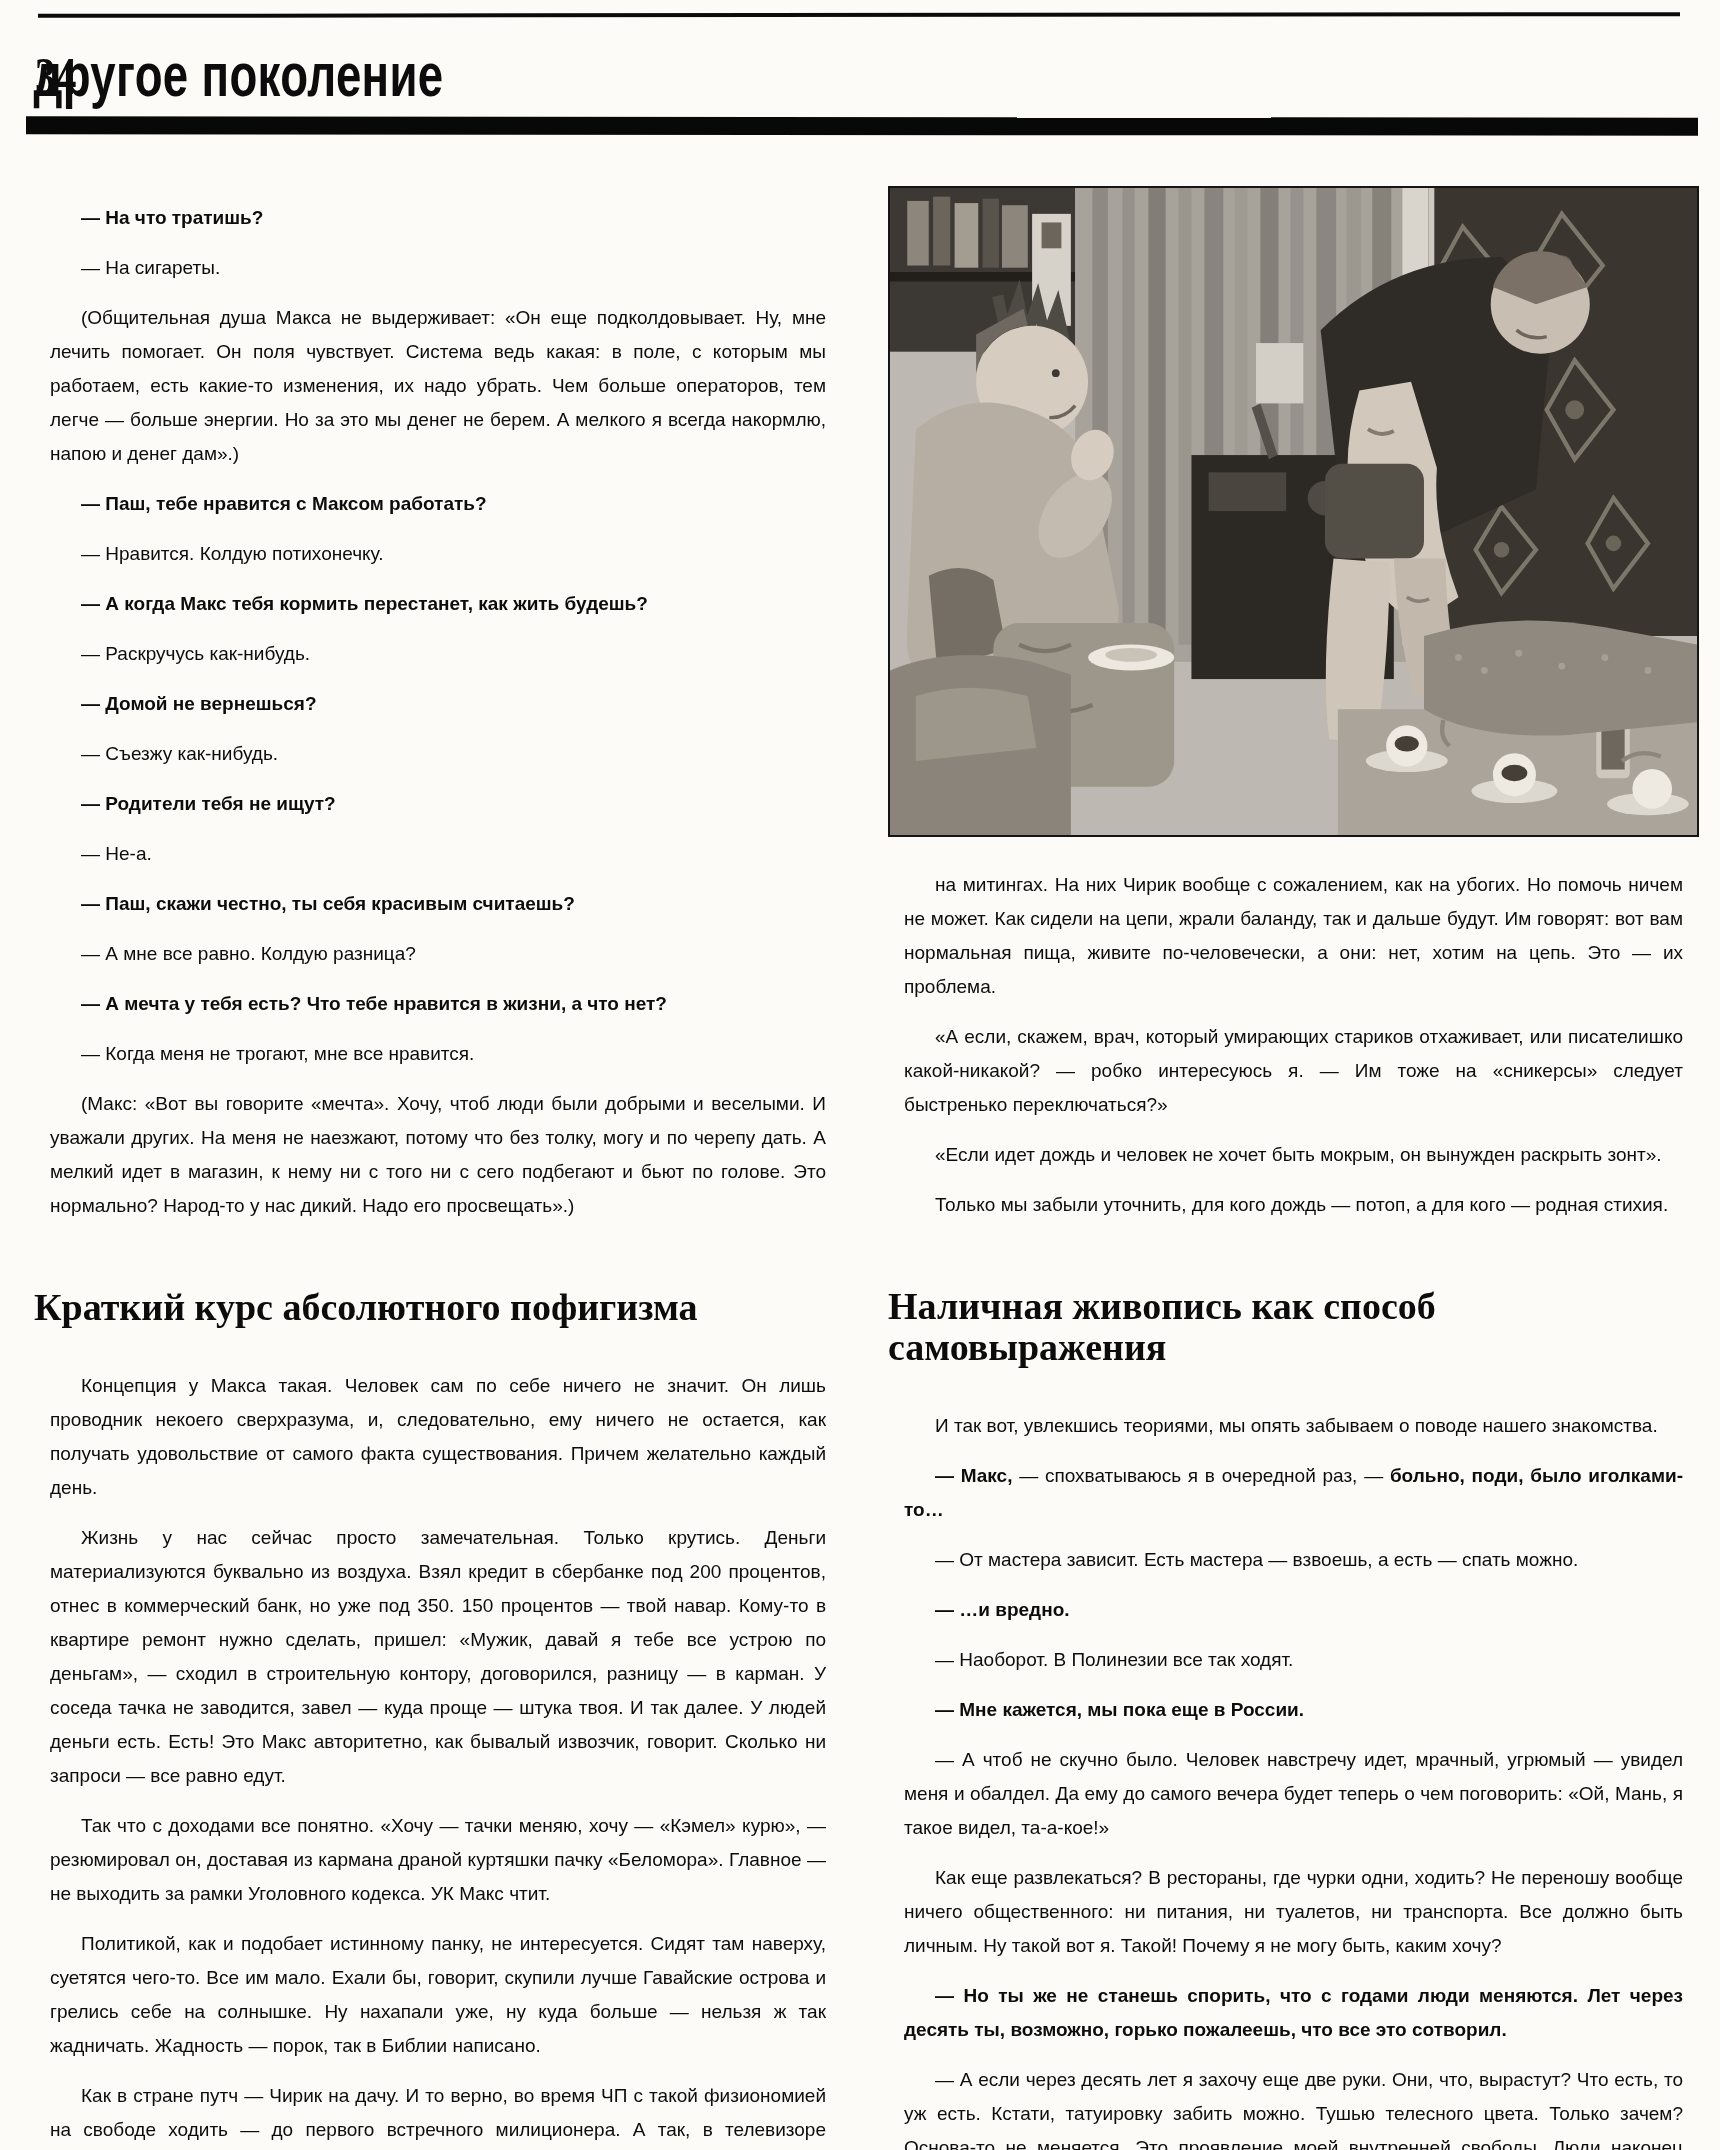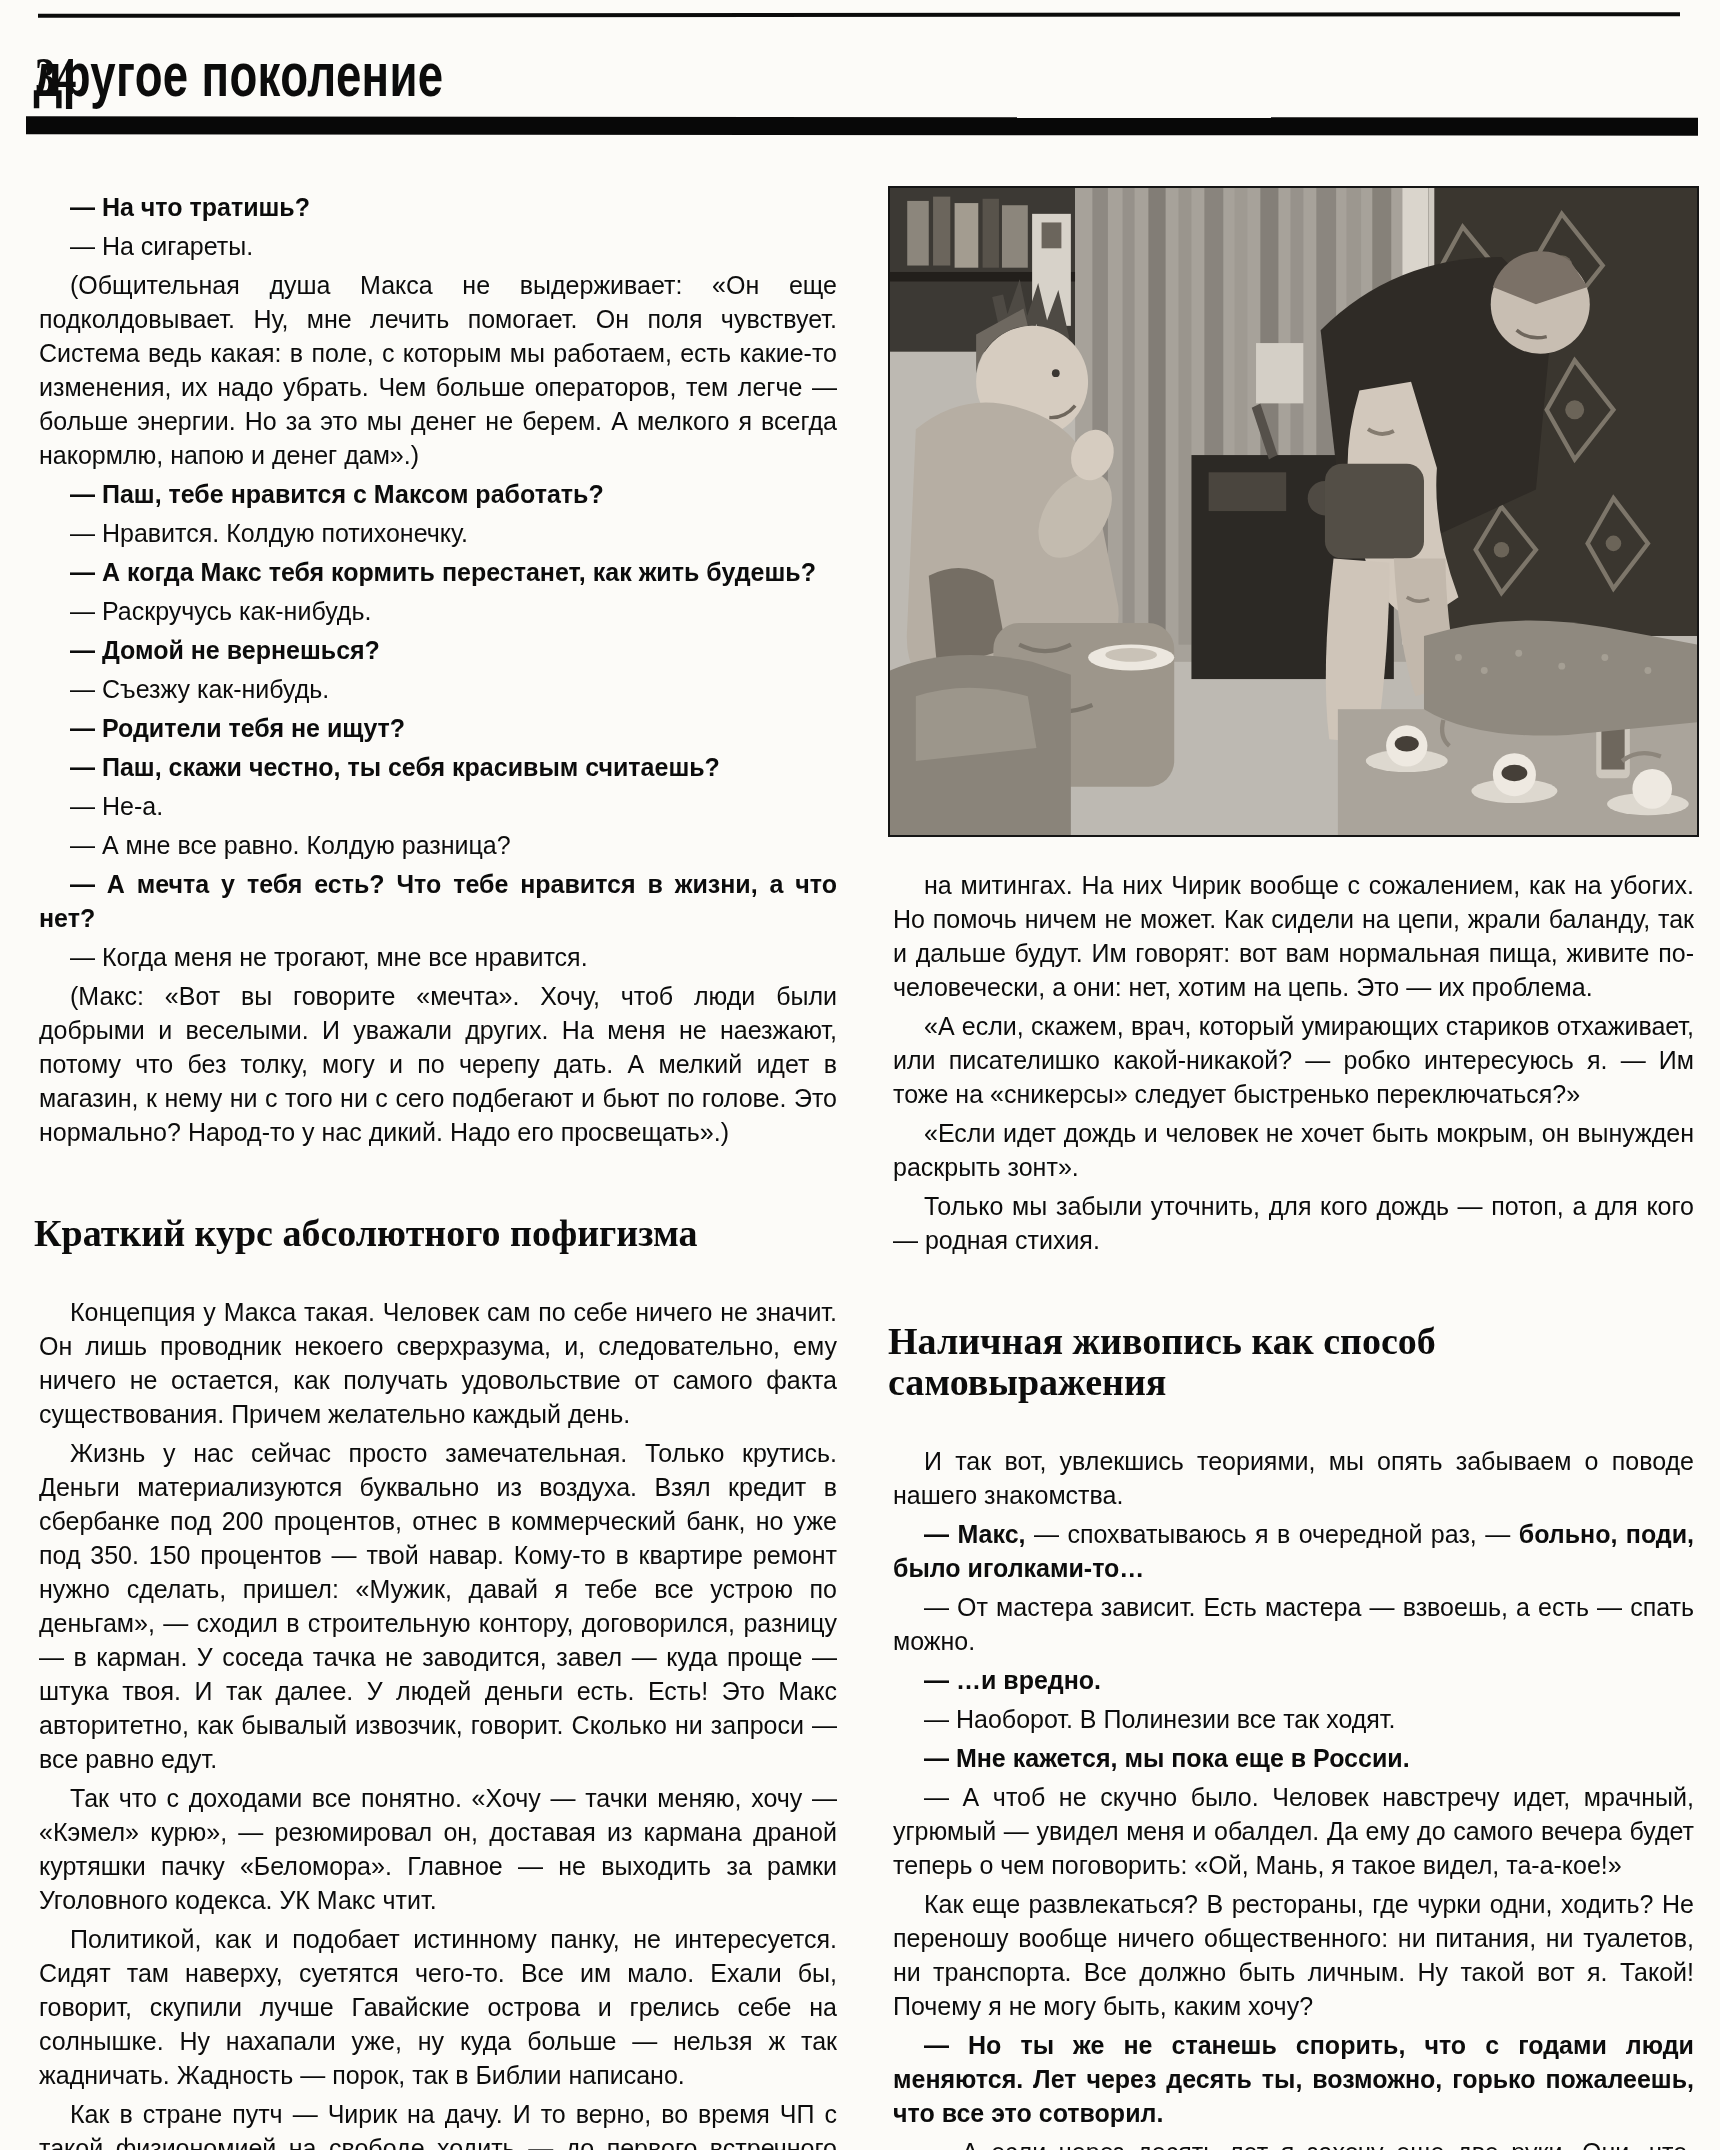--- a/index.html
+++ b/index.html
@@ -23,21 +23,21 @@
   .col{position:absolute;top:185px;}
   .col-left{left:34px;width:808px;}
   .col-right{left:888px;width:811px;top:186px;}
 
   .photo-frame{
     width:811px;height:651px;border:2.6px solid #151515;box-sizing:border-box;
     background:#c7c3bd;margin-bottom:31px;overflow:hidden;
   }
   .photo-frame svg{display:block;width:100%;height:100%;}
 
-  .para{margin:5px;text-indent:31px;font-size:25px;line-height:34px;text-align:justify;}
+  .para{margin:16px;text-indent:31px;font-size:19px;line-height:34px;text-align:justify;}
   .para .b{font-weight:700;}
   .col-heading{
     font-family:"Liberation Serif",serif;font-weight:700;font-size:38px;line-height:1.08;
     text-align:left;text-indent:0;margin:64px 0 41px 0;
   }
 </style>
 </head>
 <body>
 
 <div class="page">
@@ -56,22 +56,22 @@
       <p class="para"><span class="b">— На что тратишь?</span></p>
       <p class="para"><span>— На сигареты.</span></p>
       <p class="para"><span>(Общительная душа Макса не выдерживает: «Он еще подколдовывает. Ну, мне лечить помогает. Он поля чувствует. Система ведь какая: в поле, с которым мы работаем, есть какие-то изменения, их надо убрать. Чем больше операторов, тем легче — больше энергии. Но за это мы денег не берем. А мелкого я всегда накормлю, напою и денег дам».)</span></p>
       <p class="para"><span class="b">— Паш, тебе нравится с Максом работать?</span></p>
       <p class="para"><span>— Нравится. Колдую потихонечку.</span></p>
       <p class="para"><span class="b">— А когда Макс тебя кормить перестанет, как жить будешь?</span></p>
       <p class="para"><span>— Раскручусь как-нибудь.</span></p>
       <p class="para"><span class="b">— Домой не вернешься?</span></p>
       <p class="para"><span>— Съезжу как-нибудь.</span></p>
       <p class="para"><span class="b">— Родители тебя не ищут?</span></p>
+      <p class="para"><span>— Не-а.</span></p>
       <p class="para"><span class="b">— Паш, скажи честно, ты себя красивым считаешь?</span></p>
-      <p class="para"><span>— Не-а.</span></p>
       <p class="para"><span>— А мне все равно. Колдую разница?</span></p>
       <p class="para"><span class="b">— А мечта у тебя есть? Что тебе нравится в жизни, а что нет?</span></p>
       <p class="para"><span>— Когда меня не трогают, мне все нравится.</span></p>
       <p class="para"><span>(Макс: «Вот вы говорите «мечта». Хочу, чтоб люди были добрыми и веселыми. И уважали других. На меня не наезжают, потому что без толку, могу и по черепу дать. А мелкий идет в магазин, к нему ни с того ни с сего подбегают и бьют по голове. Это нормально? Народ-то у нас дикий. Надо его просвещать».)</span></p>
       <h2 class="col-heading"><span class="b">Краткий курс абсолютного пофигизма</span></h2>
       <p class="para"><span>Концепция у Макса такая. Человек сам по себе ничего не значит. Он лишь проводник некоего сверхразума, и, следовательно, ему ничего не остается, как получать удовольствие от самого факта существования. Причем желательно каждый день.</span></p>
       <p class="para"><span>Жизнь у нас сейчас просто замечательная. Только крутись. Деньги материализуются буквально из воздуха. Взял кредит в сбербанке под 200 процентов, отнес в коммерческий банк, но уже под 350. 150 процентов — твой навар. Кому-то в квартире ремонт нужно сделать, пришел: «Мужик, давай я тебе все устрою по деньгам», — сходил в строительную контору, договорился, разницу — в карман. У соседа тачка не заводится, завел — куда проще — штука твоя. И так далее. У людей деньги есть. Есть! Это Макс авторитетно, как бывалый извозчик, говорит. Сколько ни запроси — все равно едут.</span></p>
       <p class="para"><span>Так что с доходами все понятно. «Хочу — тачки меняю, хочу — «Кэмел» курю», — резюмировал он, доставая из кармана драной куртяшки пачку «Беломора». Главное — не выходить за рамки Уголовного кодекса. УК Макс чтит.</span></p>
       <p class="para"><span>Политикой, как и подобает истинному панку, не интересуется. Сидят там наверху, суетятся чего-то. Все им мало. Ехали бы, говорит, скупили лучше Гавайские острова и грелись себе на солнышке. Ну нахапали уже, ну куда больше — нельзя ж так жадничать. Жадность — порок, так в Библии написано.</span></p>
       <p class="para"><span>Как в стране путч — Чирик на дачу. И то верно, во время ЧП с такой физиономией на свободе ходить — до первого встречного милиционера. А так, в телевизоре стреляют, а у него сосны кругом, речка. Сидит на дачке, водочку кушает. Тишина-а-а! Хотя все-таки «своих» в незабвенные октябрьские дни подпитал маленько энергетически.</span></p>

